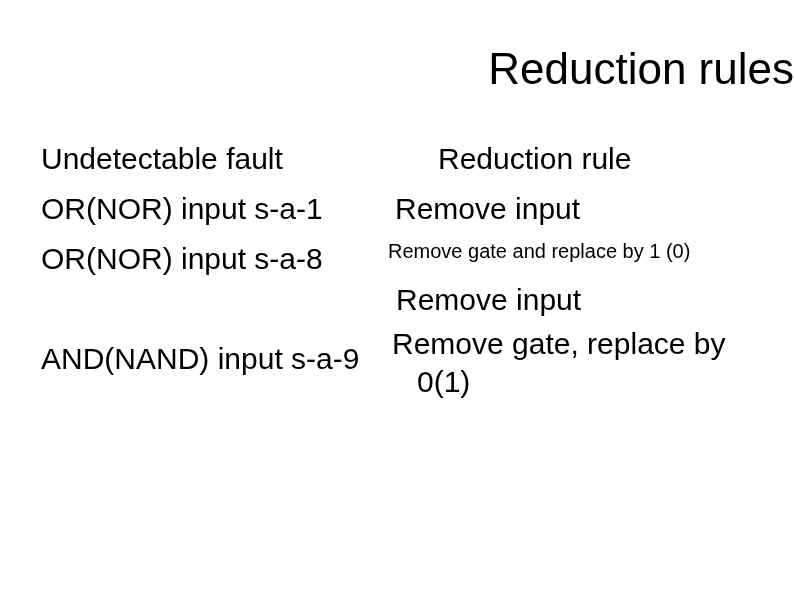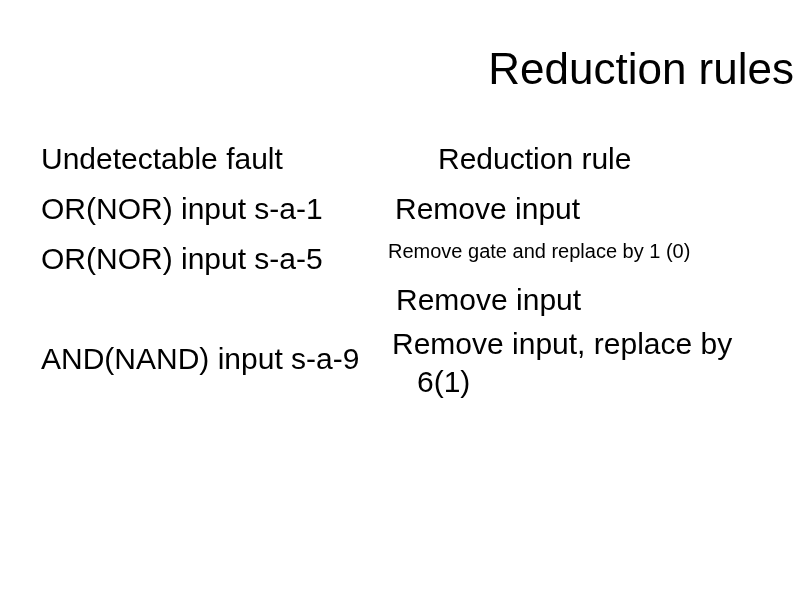--- a/index.html
+++ b/index.html
@@ -52,28 +52,28 @@
 <div class="slide">
 
   <div class="t title">Reduction rules</div>
 
   <div class="t body-text fx row-y0">Undetectable fault</div>
 
   <div class="t body-text rule-header">Reduction rule</div>
 
   <div class="t body-text fx row-y1">OR(NOR) input s-a-1</div>
 
-  <div class="t body-text fx row-y2">OR(NOR) input s-a-5</div>
+  <div class="t body-text fx row-y2">OR(NOR) input s-a-8</div>
 
 
   <div class="t body-text fx row-y4">AND(NAND) input s-a-9</div>
 
   <div class="t body-text rule-0">Remove input</div>
 
   <div class="t small-text rule-1">Remove gate and replace by 1 (0)</div>
 
   <div class="t body-text rule-2">Remove input</div>
 
-  <div class="t body-text rule-3a">Remove input, replace by</div>
+  <div class="t body-text rule-3a">Remove gate, replace by</div>
 
-  <div class="t body-text rule-3b">6(1)</div>
+  <div class="t body-text rule-3b">0(1)</div>
 
 </div>
 
 </body></html>

